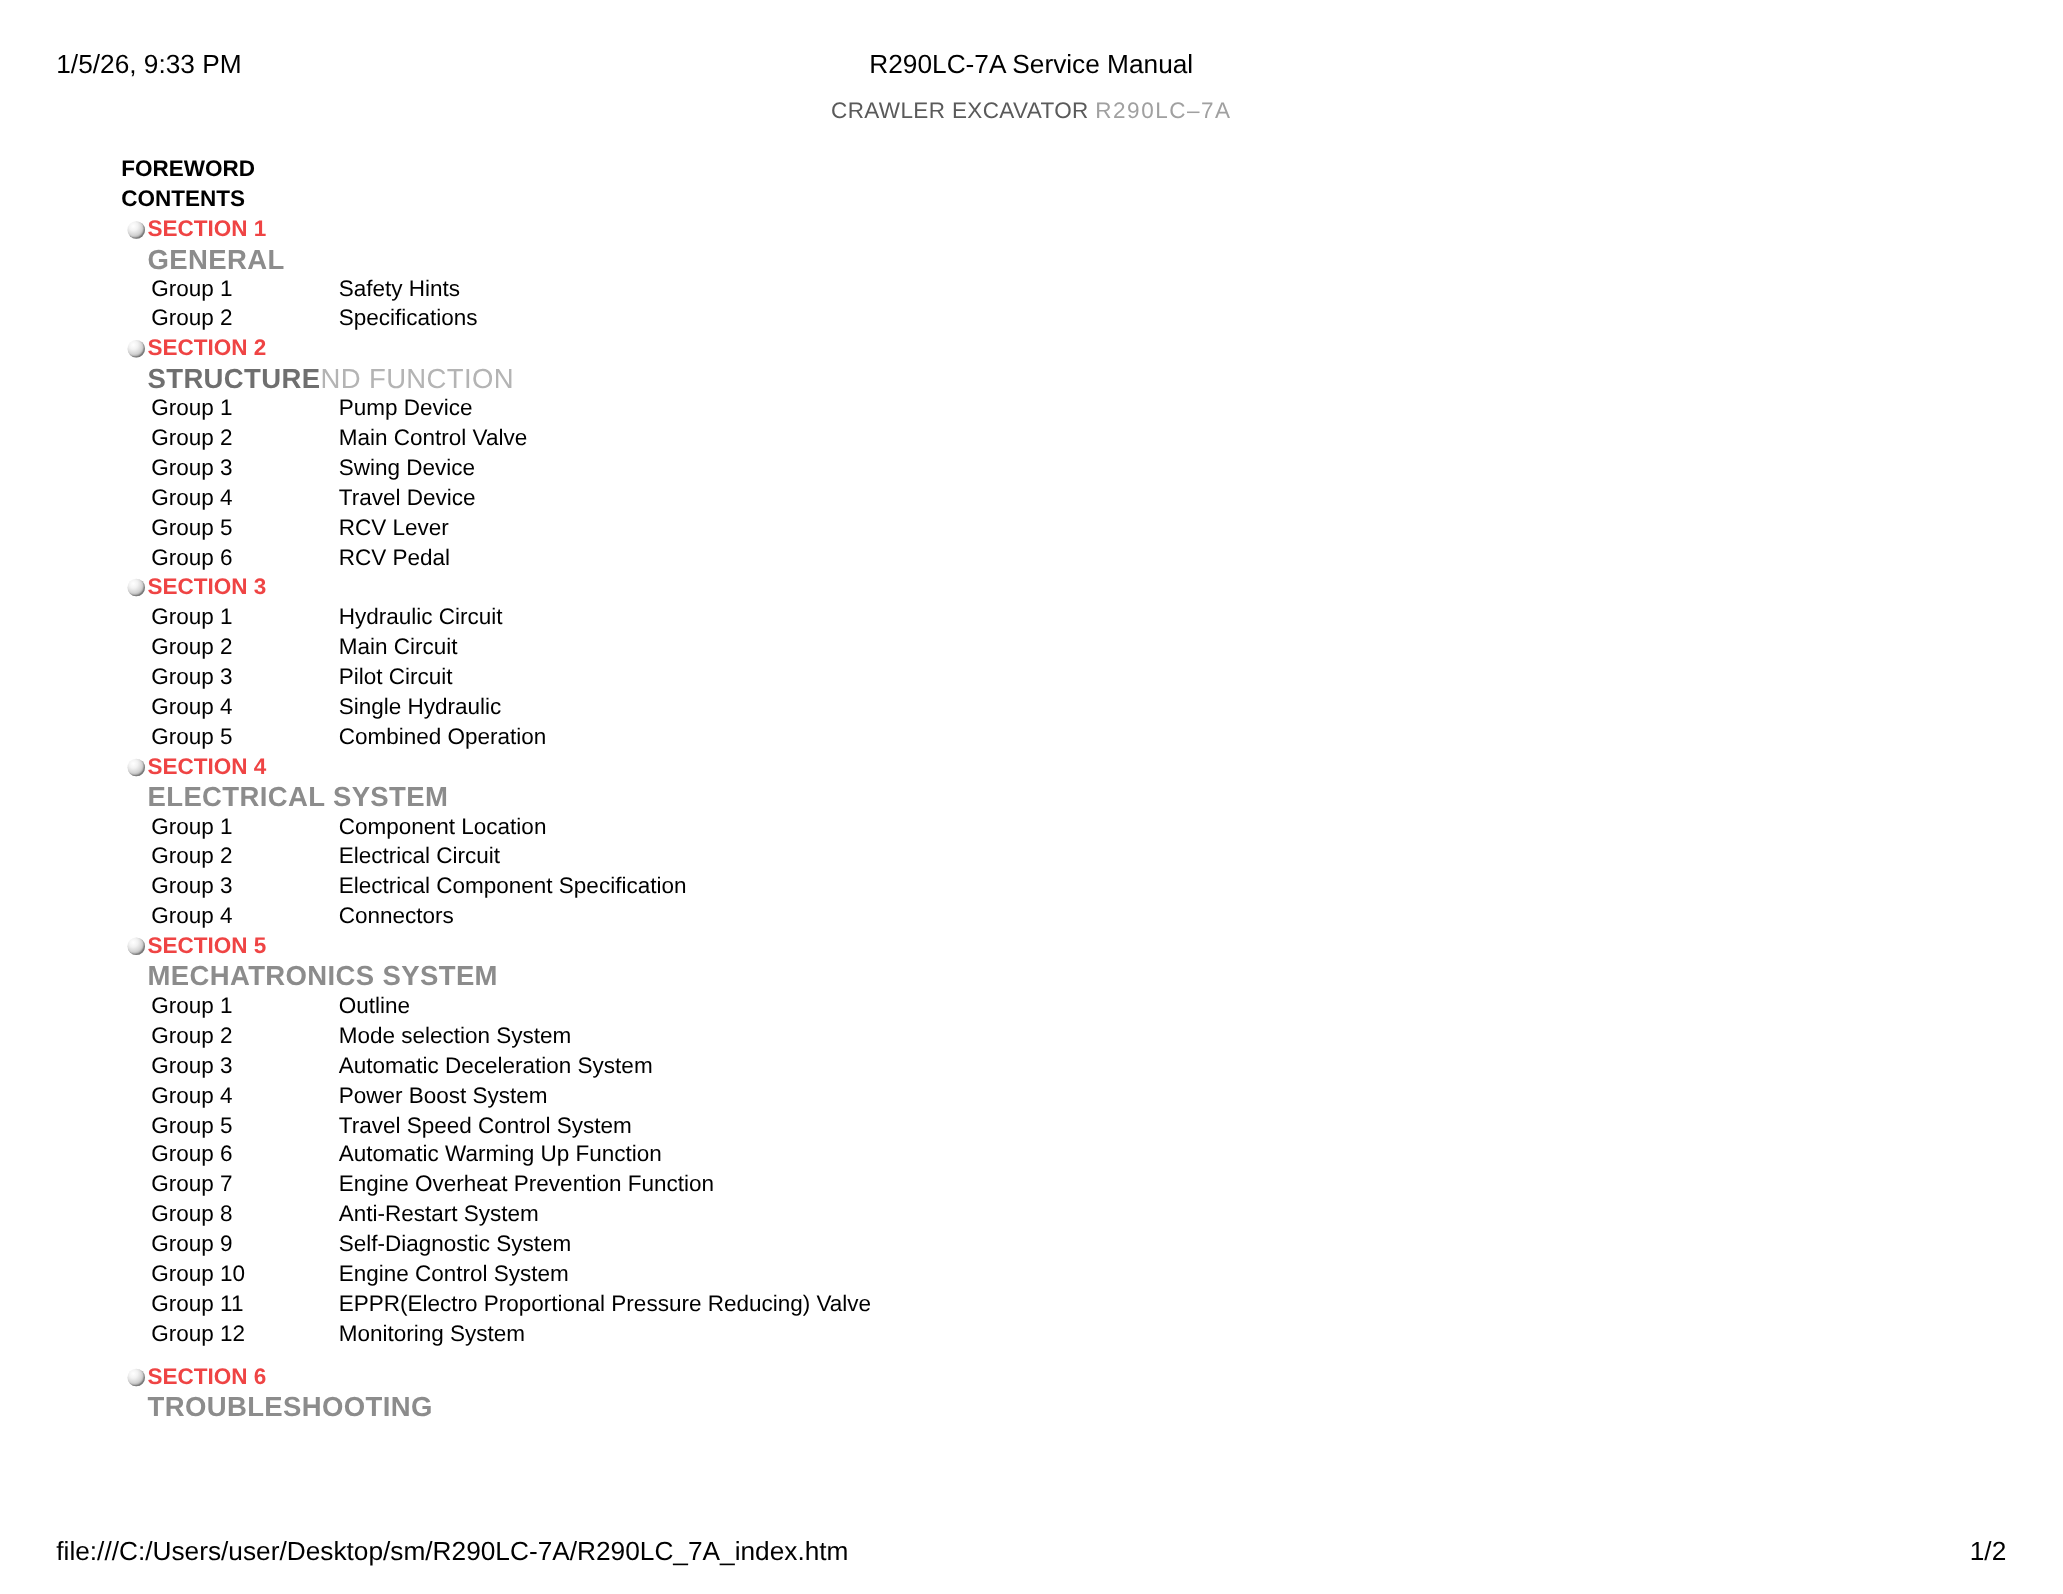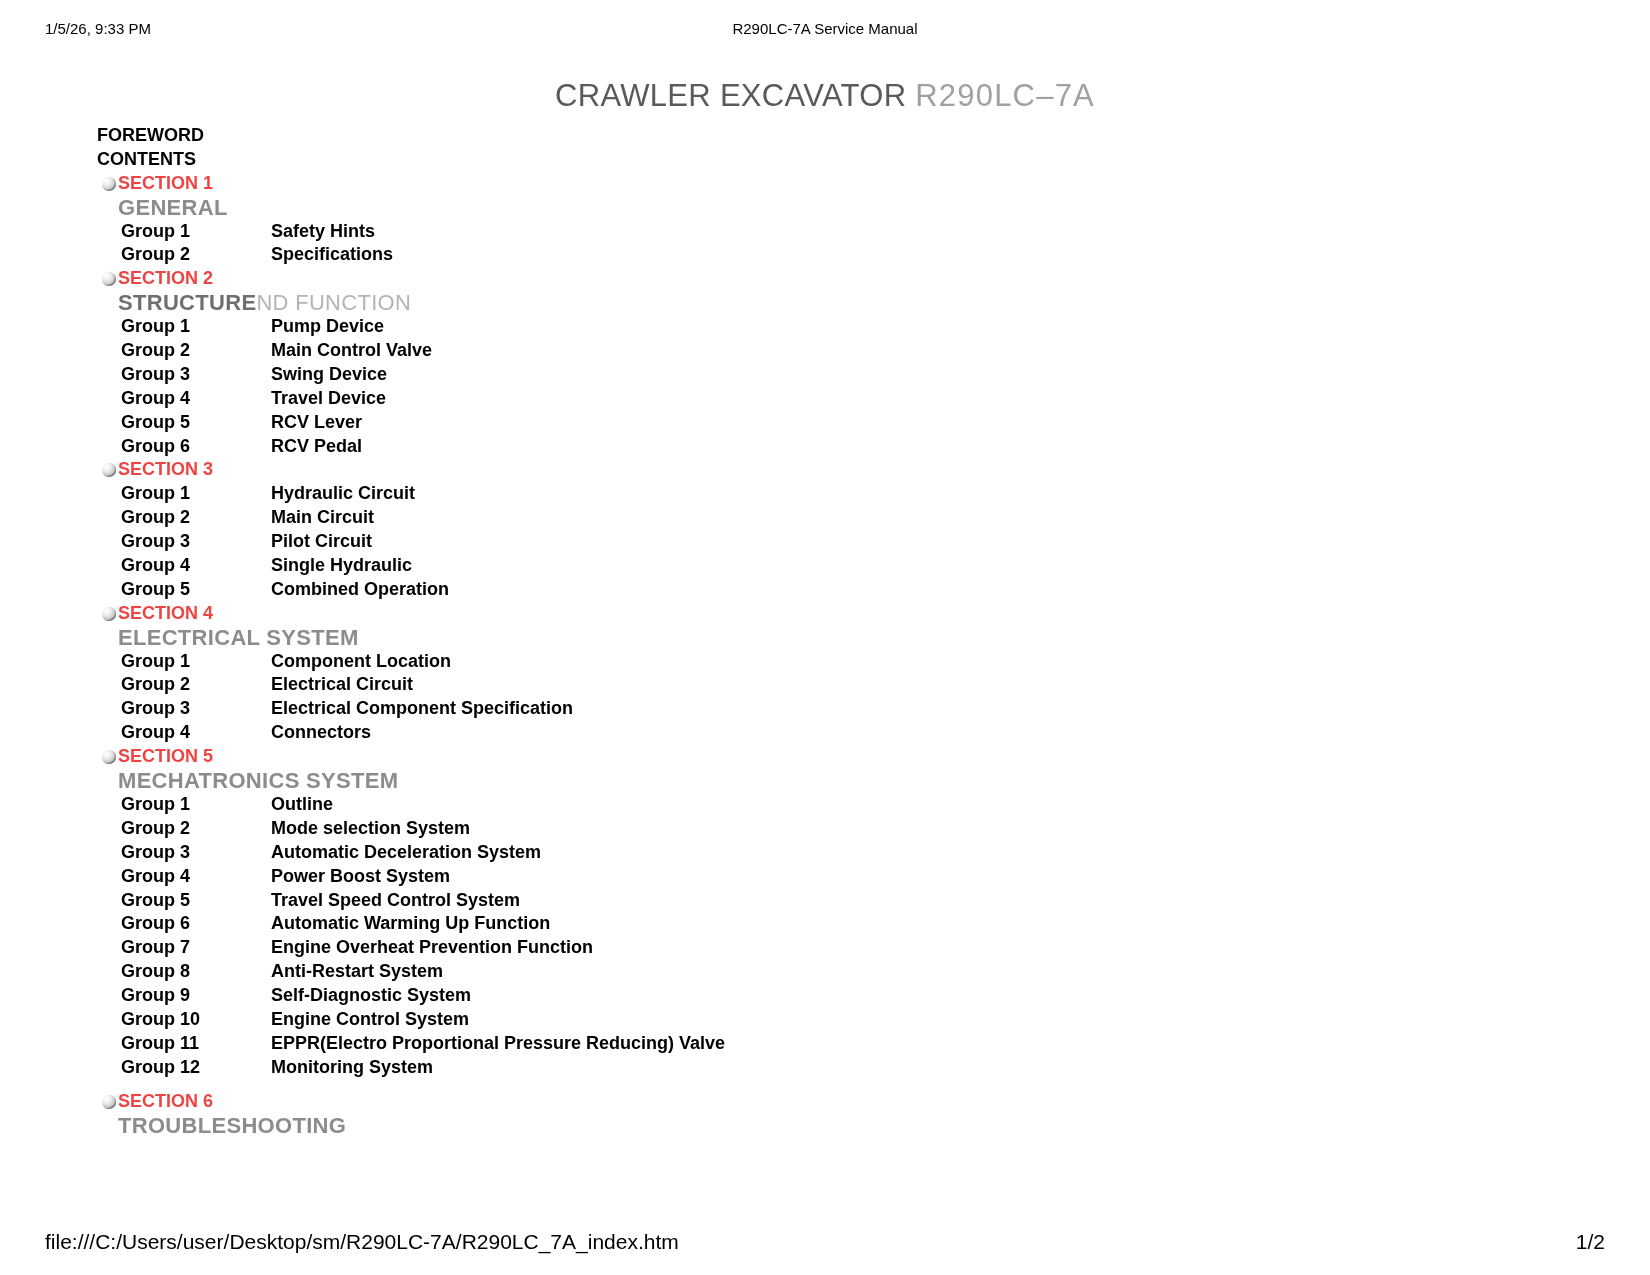--- a/index.html
+++ b/index.html
@@ -12,25 +12,25 @@
     height: 1275px;
     font-family: "Liberation Sans", sans-serif;
     color: #000000;
     position: relative;
     overflow: hidden;
   }
 
   
   .print-header {
     position: absolute;
-    top: 20px;
+    top: 40px;
     left: 0;
     width: 1650px;
     height: 22px;
-    font-size: 15px;
+    font-size: 21px;
     color: #000;
   }
   .print-header .ph-date {
     position: absolute;
     left: 45px;
     top: 0;
     white-space: nowrap;
   }
   .print-header .ph-title {
     position: absolute;
@@ -41,21 +41,21 @@
     white-space: nowrap;
   }
 
   
   .doc-title {
     position: absolute;
     top: 78px;
     left: 0;
     width: 1650px;
     text-align: center;
-    font-size: 31px;
+    font-size: 18px;
     letter-spacing: 0.3px;
     white-space: nowrap;
   }
   .doc-title .t-main {
     color: #5a5a5a;
     font-weight: 400;
   }
   .doc-title .t-model {
     color: #a0a0a0;
     font-weight: 400;
@@ -122,21 +122,21 @@
   }
   .lvl-subject .ovl-light {
     color: #b4b4b4;
     font-weight: normal;
   }
 
   
   .lvl-group {
     font-size: 18px;
     color: #000;
-    font-weight: bold;
+    font-weight: normal;
     padding-left: 24px;
   }
   .lvl-group .g-label {
     display: inline-block;
     width: 150px;
   }
   .lvl-group .g-name {
     display: inline-block;
   }
 

